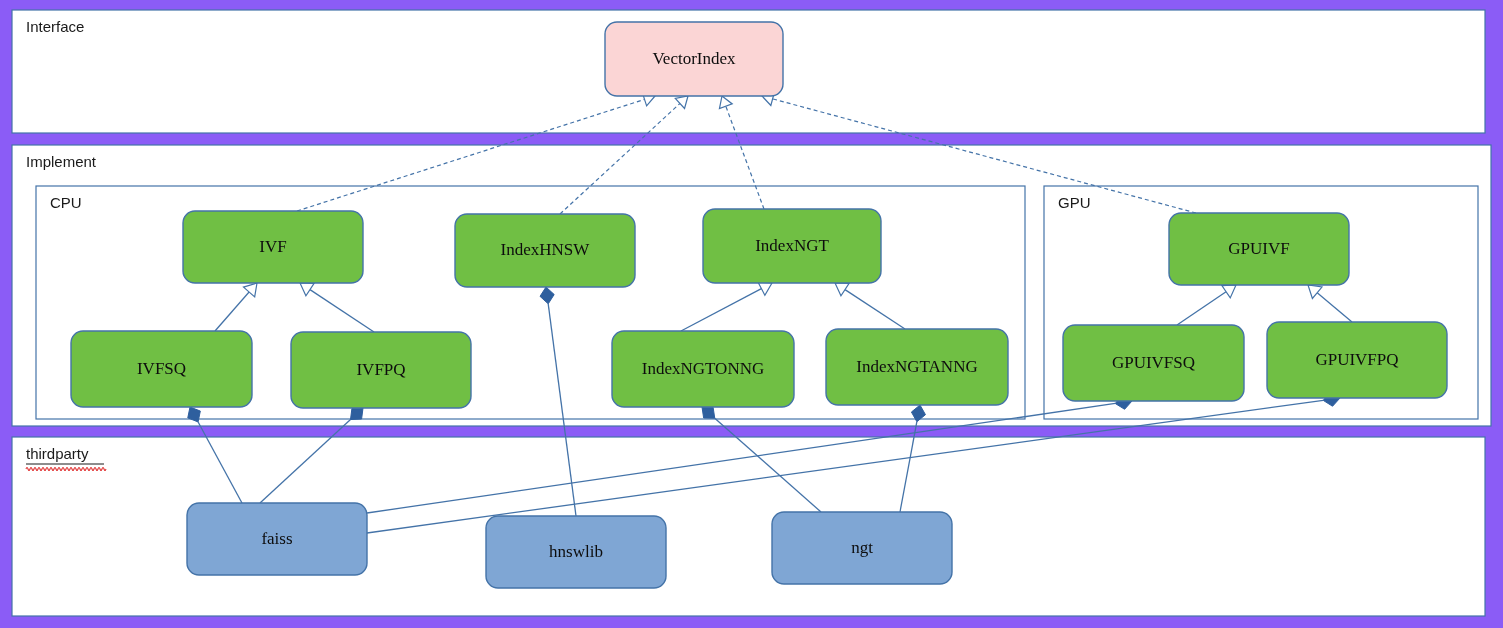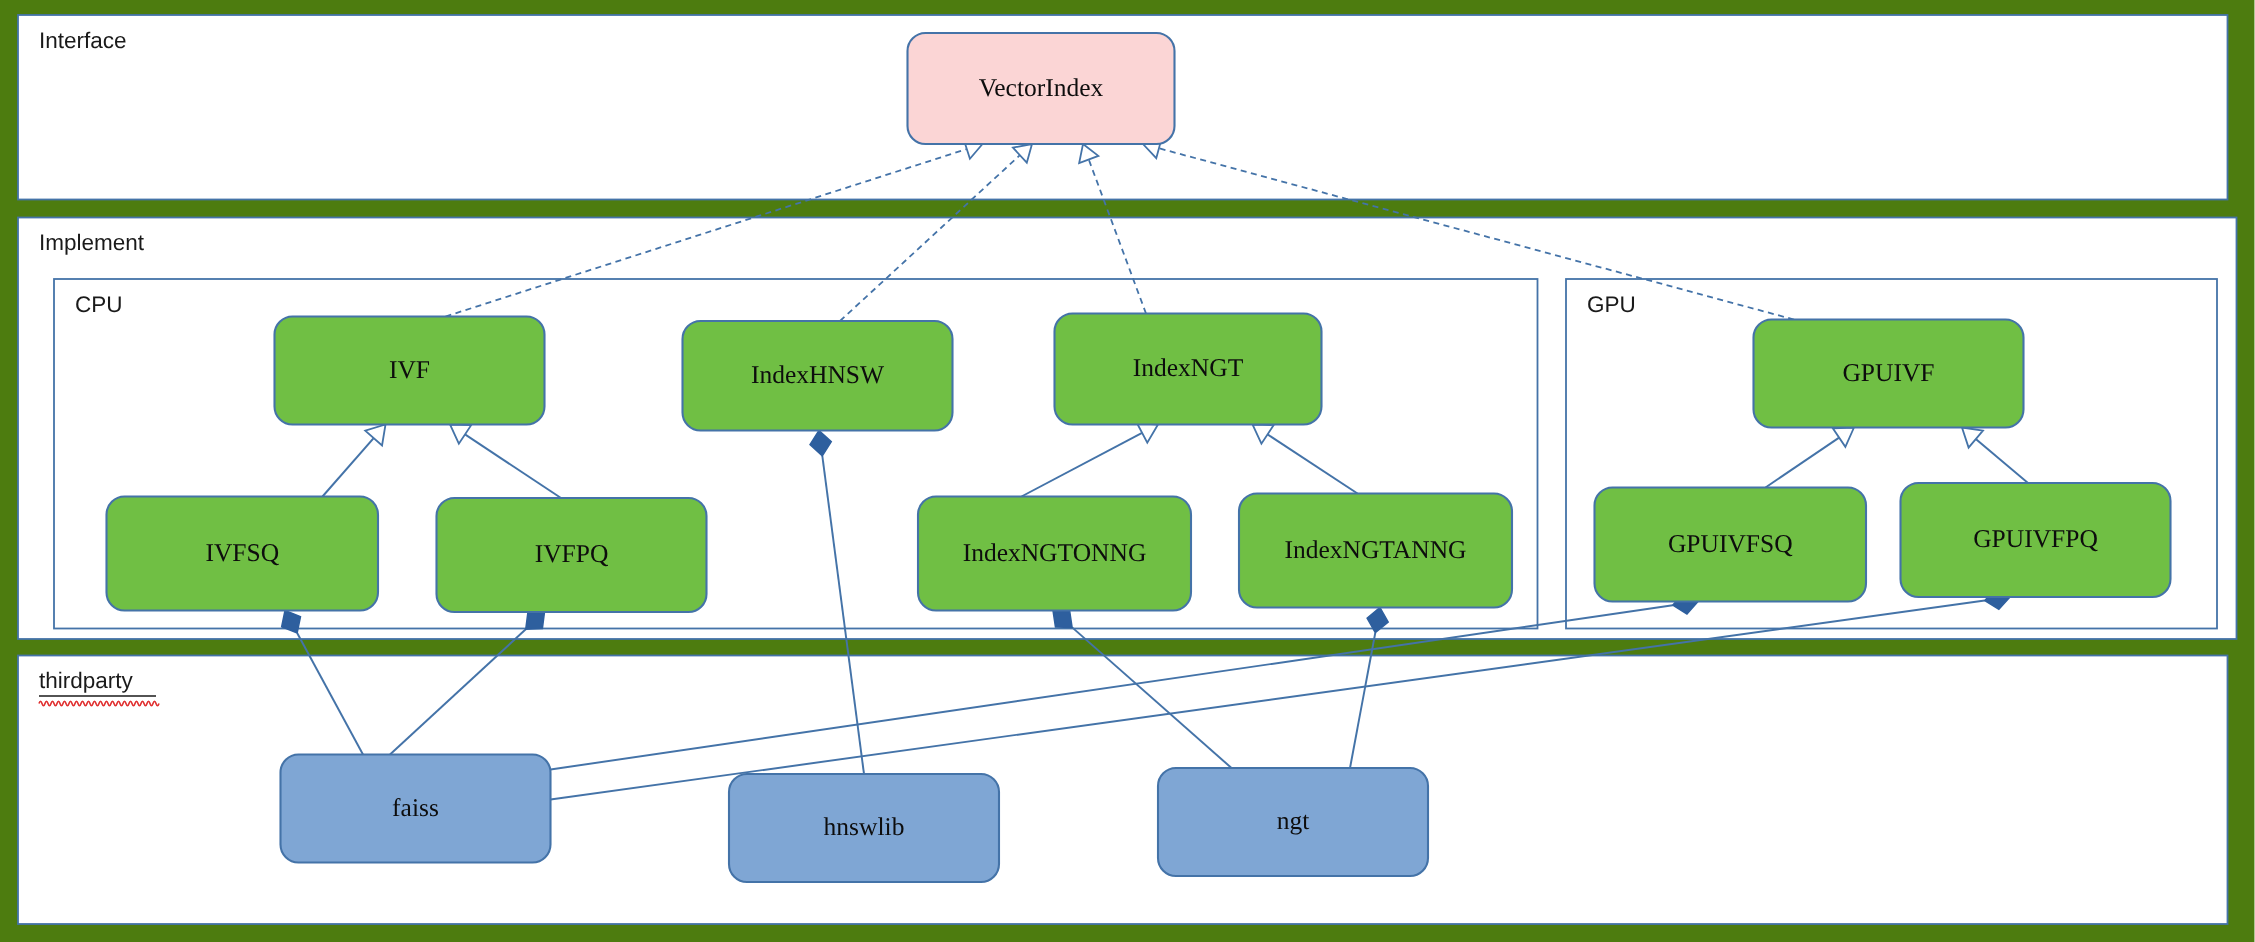--- a/index.html
+++ b/index.html
@@ -4,21 +4,21 @@
 <style>
   html, body {
     margin: 0;
     padding: 0;
     background: #ffffff;
   }
   #canvas {
     position: relative;
     width: 1503px;
     height: 628px;
-    background: #4d7c0f;
+    background: #8b5cf6;
     font-family: "Liberation Sans", sans-serif;
     overflow: hidden;
   }
   svg#diagram {
     position: absolute;
     top: 0;
     left: 0;
     width: 1503px;
     height: 628px;
     display: block;

